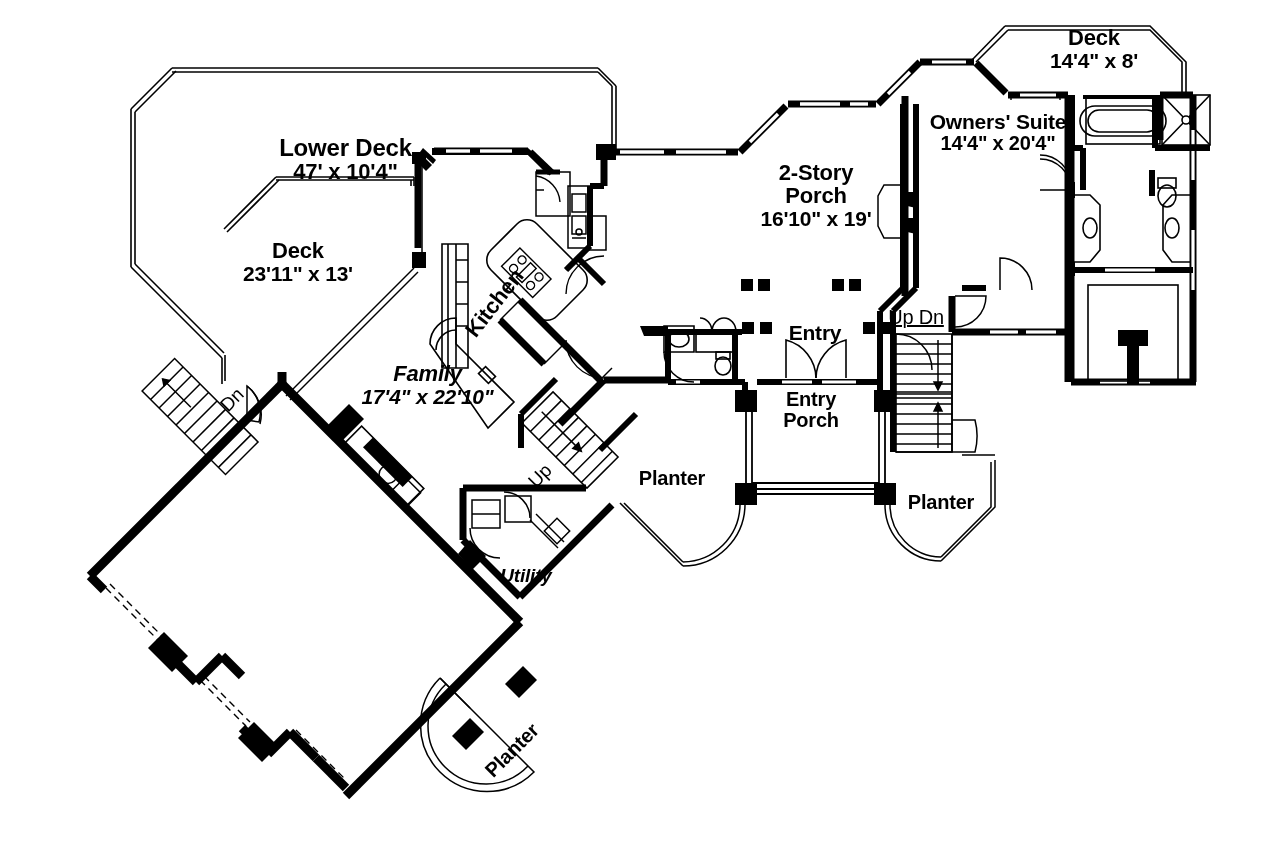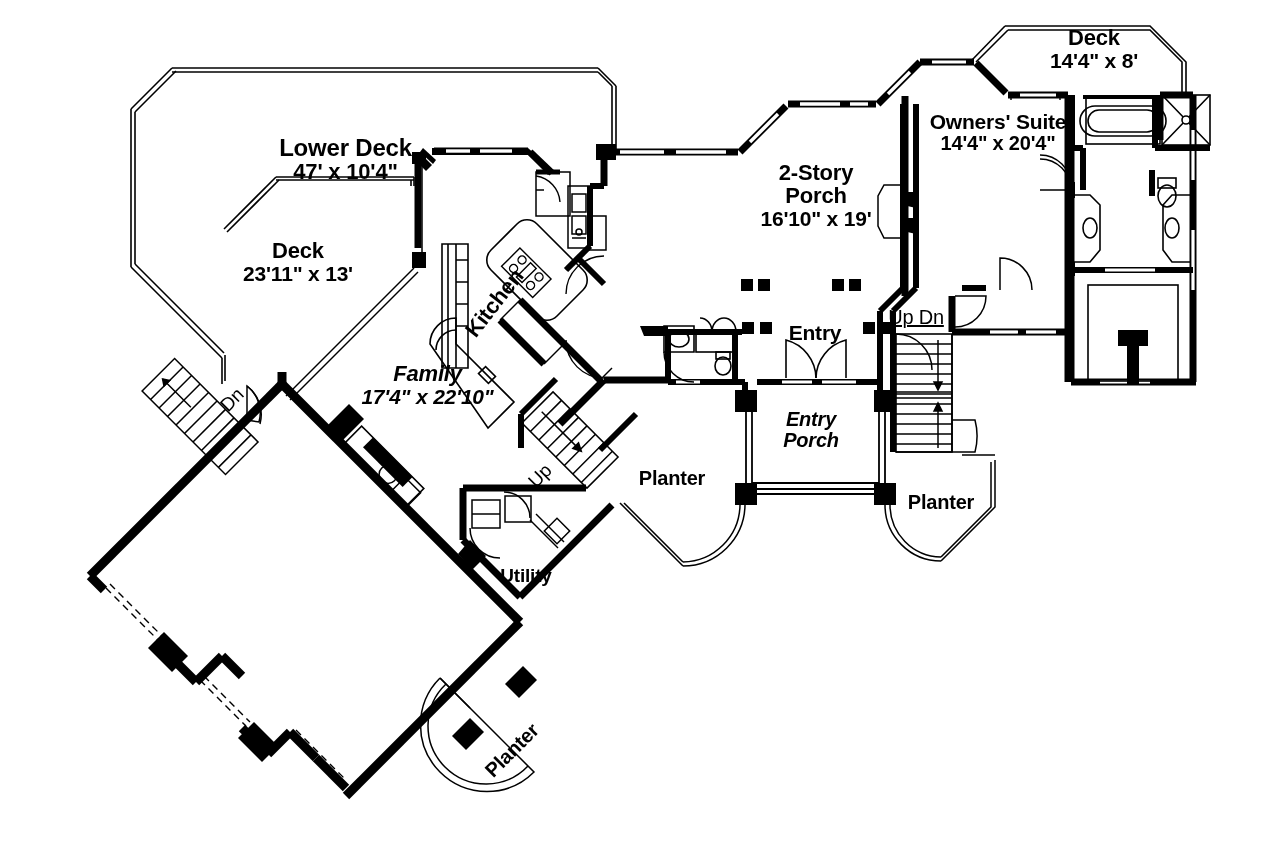--- a/index.html
+++ b/index.html
@@ -17,21 +17,21 @@
   .lbl.reg .nm,.lbl.reg .dm{font-weight:normal;}
 
   .s24 .nm{font-size:24px;margin-top:48px;}
   .s24 .dm{font-size:22px;}
   .s22 .nm{font-size:22px;}
   .s22 .dm{font-size:21px;}
   .s21 .nm{font-size:21px;}
   .s21 .dm{font-size:20px;}
   .s20 .nm{font-size:20px;}
   .s20 .dm{font-size:19px;}
-  .s19 .nm{font-size:19px;}
+  .s19 .nm{font-size:19px;font-style:italic;}
 
   .sub{font-weight:normal;}
 
   .rot-kitchen{transform:rotate(-52deg);transform-origin:50% 50%;}
   .rot-planter{transform:rotate(-45deg);transform-origin:50% 50%;}
   .rot-up{transform:rotate(-45deg);transform-origin:50% 50%;}
   .rot-dn{transform:rotate(-45deg);transform-origin:50% 50%;}
 </style>
 </head>
 <body>
@@ -593,21 +593,21 @@
 <div class="lbl s22" style="left:1015px;top:27px;width:158px;">
   <span class="nm">Deck</span>
   <span class="dm">14'4" x 8'</span>
 </div>
 
 
 <div class="lbl s21" style="left:775px;top:322px;width:80px;">
   <span class="nm">Entry</span>
 </div>
 
-<div class="lbl s20" style="left:761px;top:409px;width:100px;font-style:italic;">
+<div class="lbl s20" style="left:761px;top:389px;width:100px;">
   <span class="nm" style="white-space:normal;">Entry Porch</span>
 </div>
 
 <div class="lbl s20" style="left:619px;top:468px;width:106px;">
   <span class="nm">Planter</span>
 </div>
 
 <div class="lbl s20" style="left:888px;top:492px;width:106px;">
   <span class="nm">Planter</span>
 </div>

